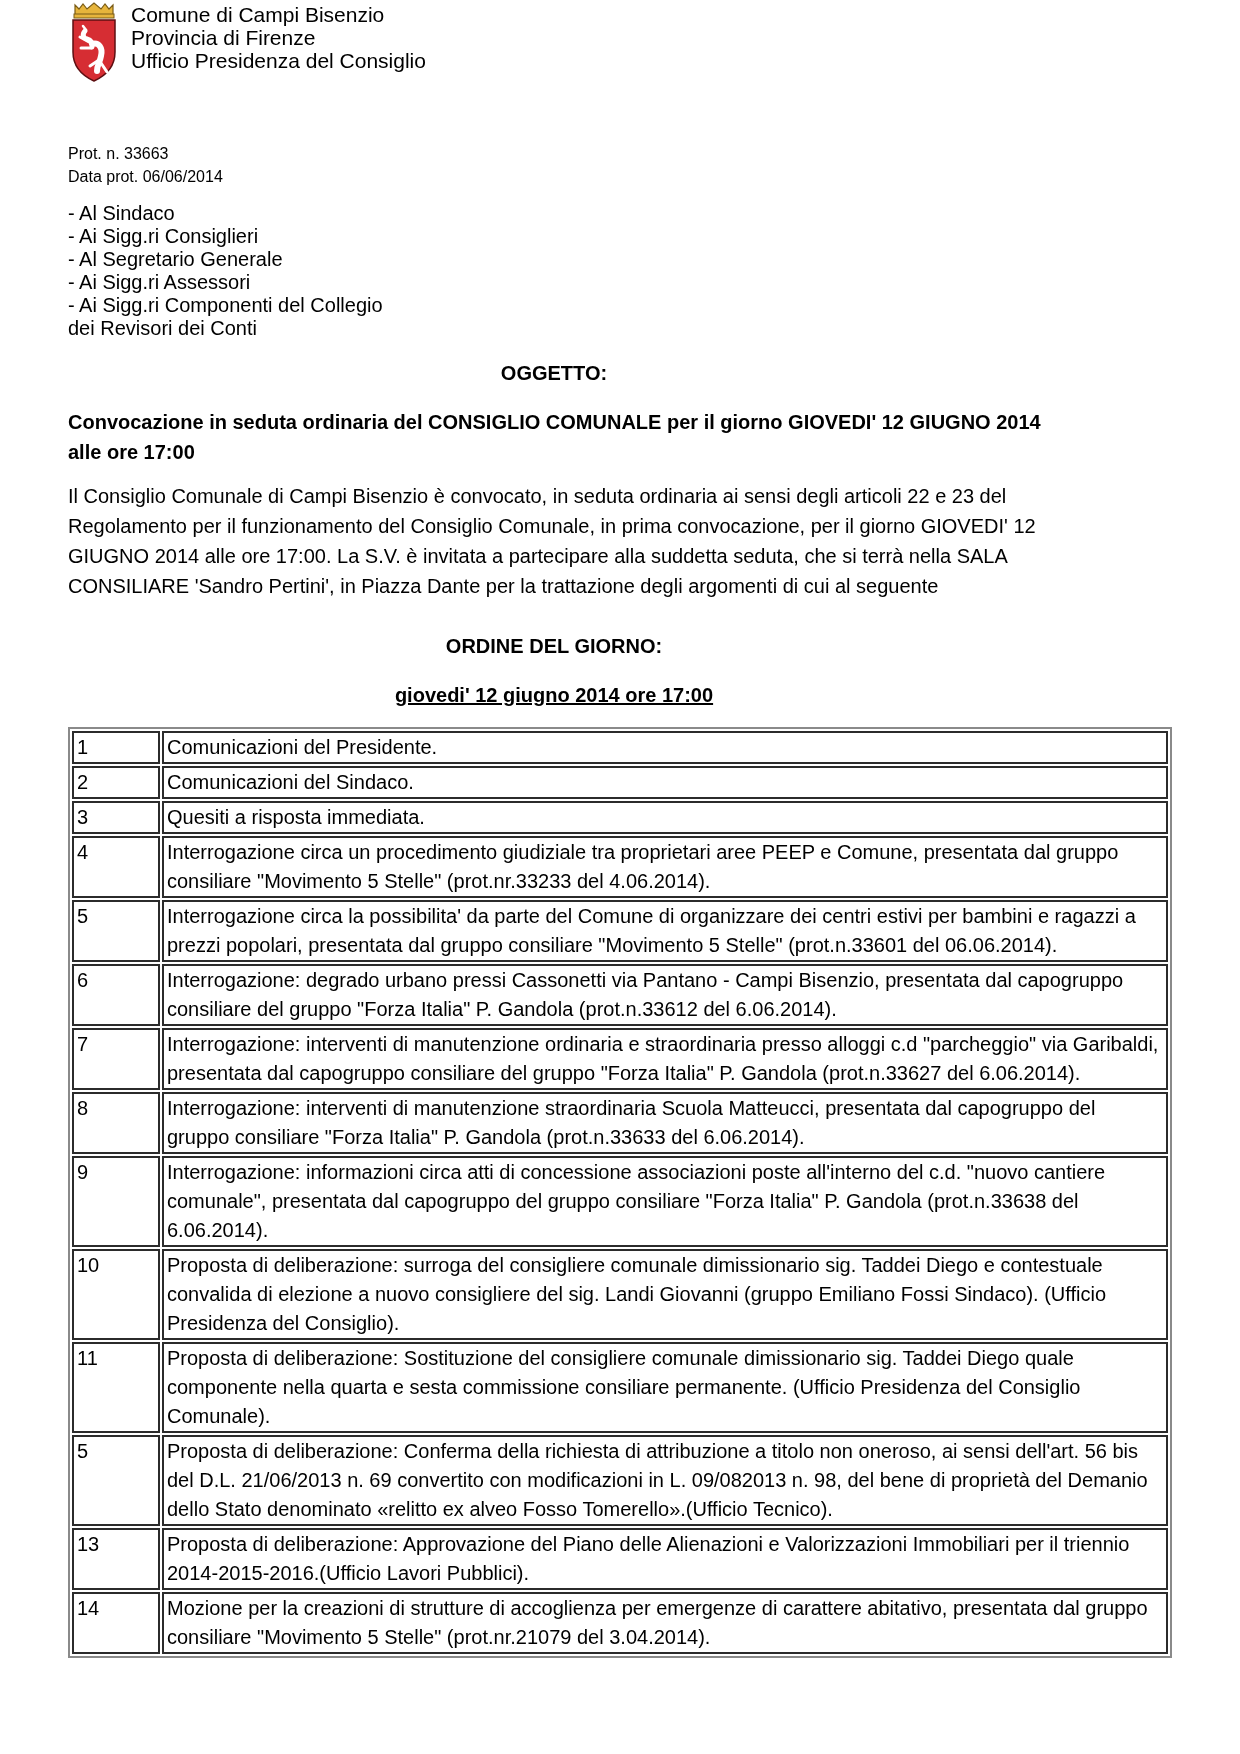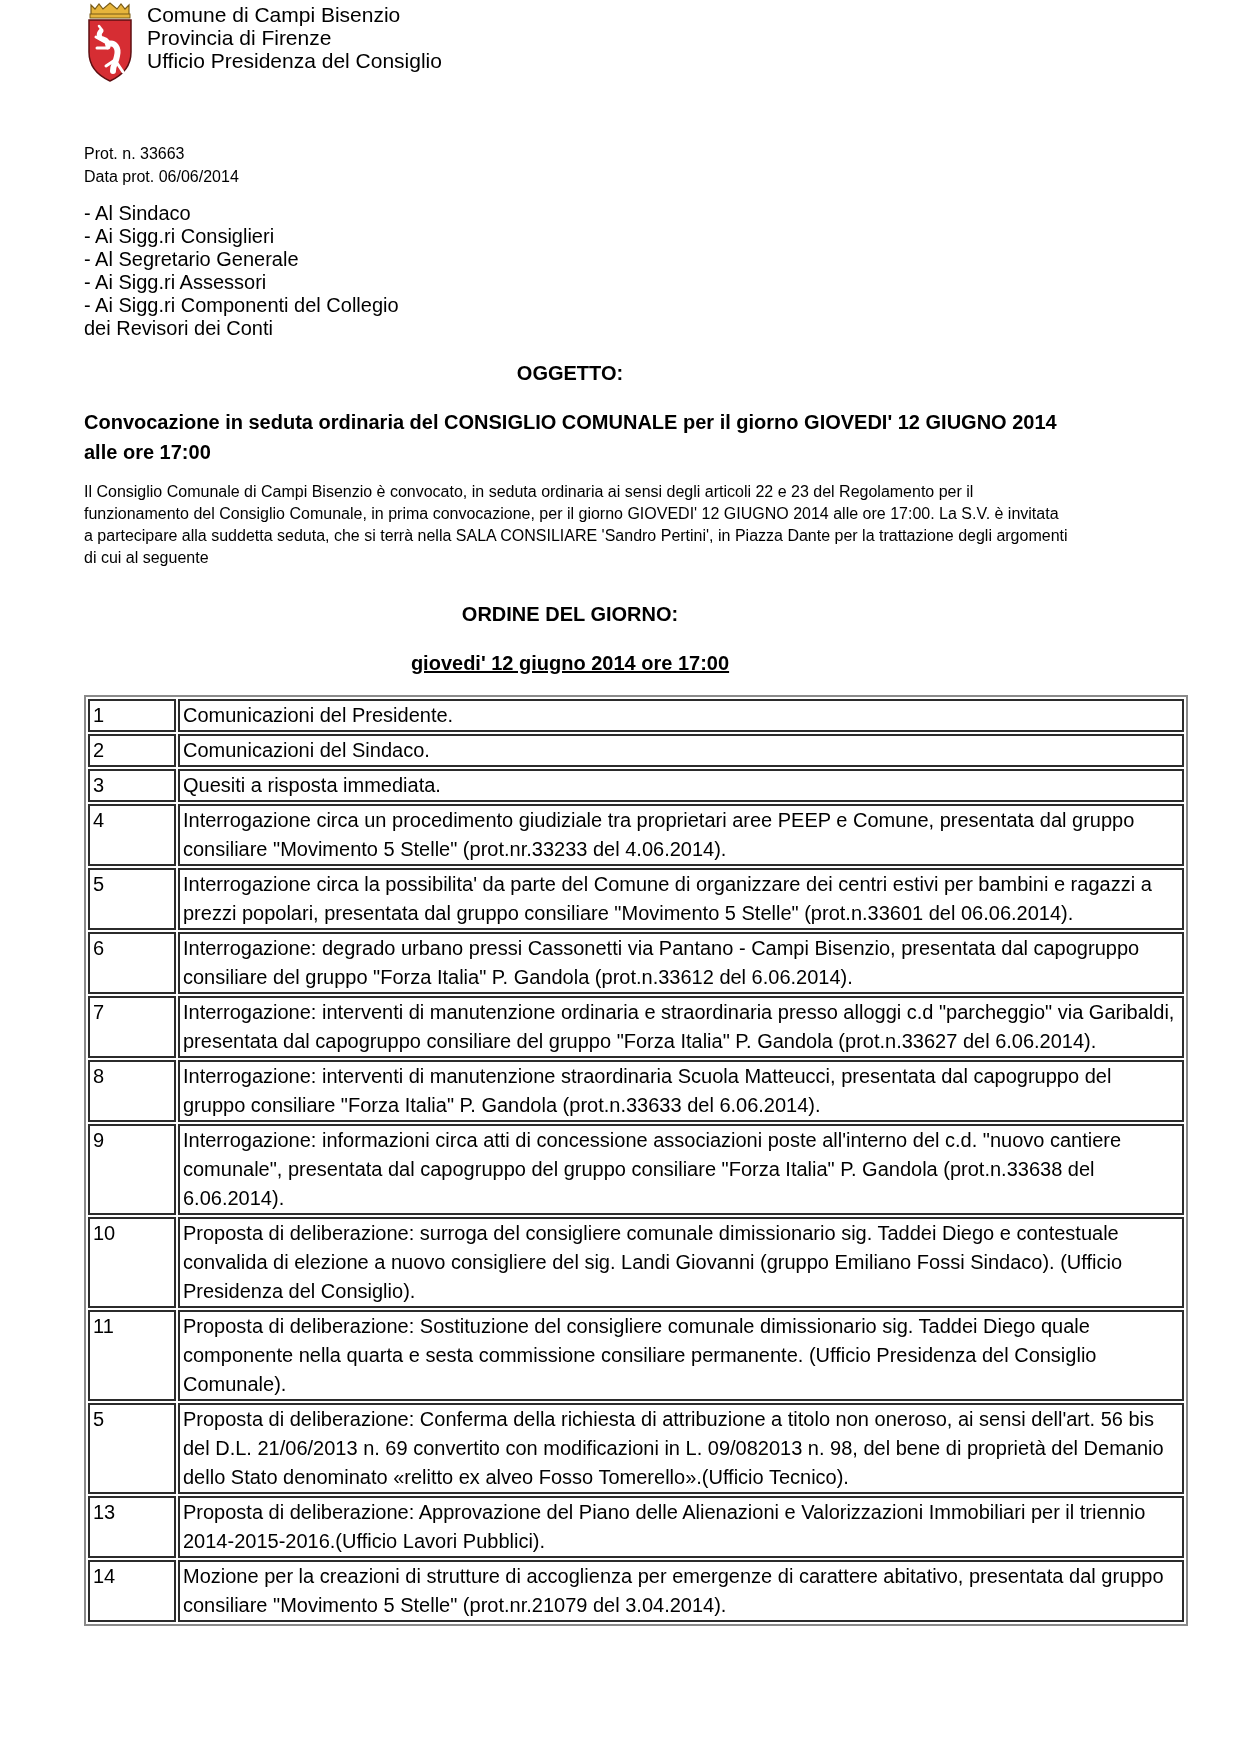--- a/index.html
+++ b/index.html
@@ -6,21 +6,20 @@
   html, body { background: #e8e8e8; }
   .page {
     position: relative;
     width: 1240px;
     height: 1754px;
     background: #ffffff;
     margin: 0 auto;
     font-family: "Liberation Sans", sans-serif;
     color: #000000;
     overflow: hidden;
-    padding-left: 16px;
   }
   
   .header {
     display: flex;
     align-items: flex-start;
     padding: 2px 0 0 68px;
     gap: 11px;
   }
   .crest { width: 52px; height: 80px; flex: 0 0 auto; }
   .org-lines { padding-top: 1px; font-size: 21px; line-height: 23px; }
@@ -48,22 +47,22 @@
   .subject-text {
     width: 985px;
     margin: 22px 0 11px 68px;
     font-weight: bold;
     font-size: 20px;
     line-height: 30px;
   }
   .body-par {
     width: 985px;
     margin: 14px 0 4px 68px;
-    font-size: 16px;
-    line-height: 22px;
+    font-size: 20px;
+    line-height: 30px;
   }
   .odg-heading {
     width: 972px;
     margin: 34px 0 0 68px;
     text-align: center;
     font-weight: bold;
     font-size: 20px;
   }
   .session-line {
     width: 972px;

